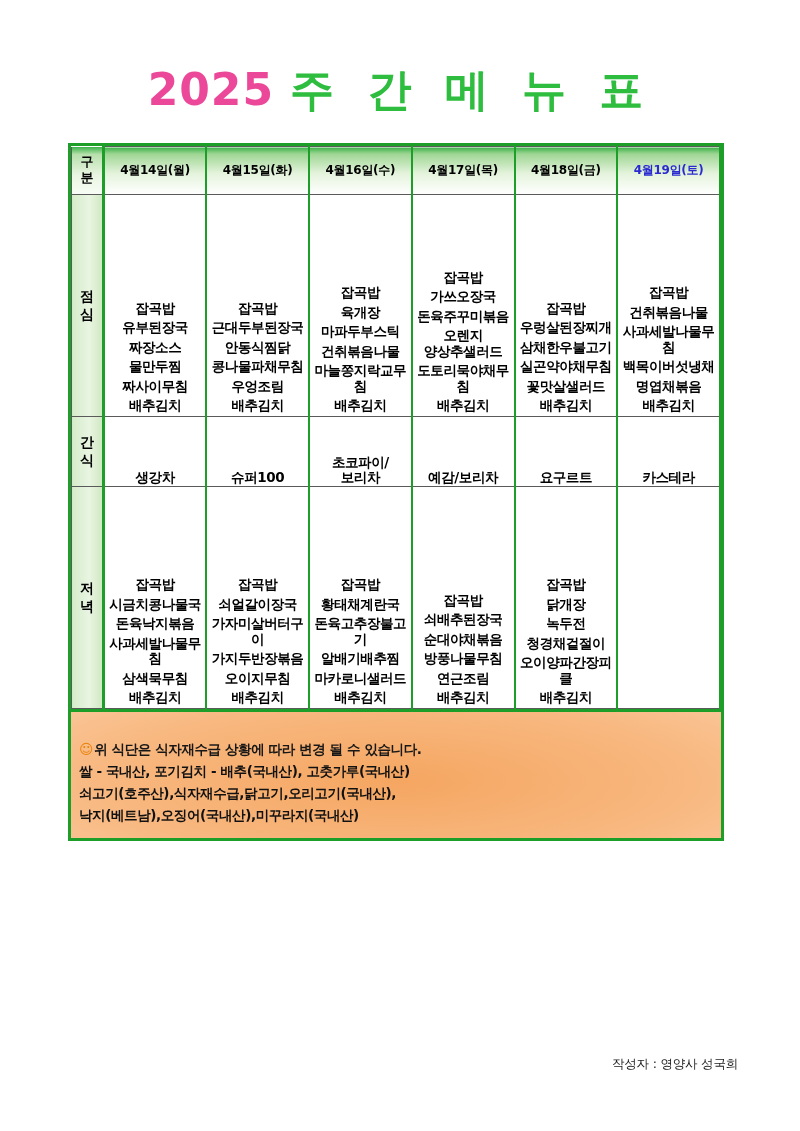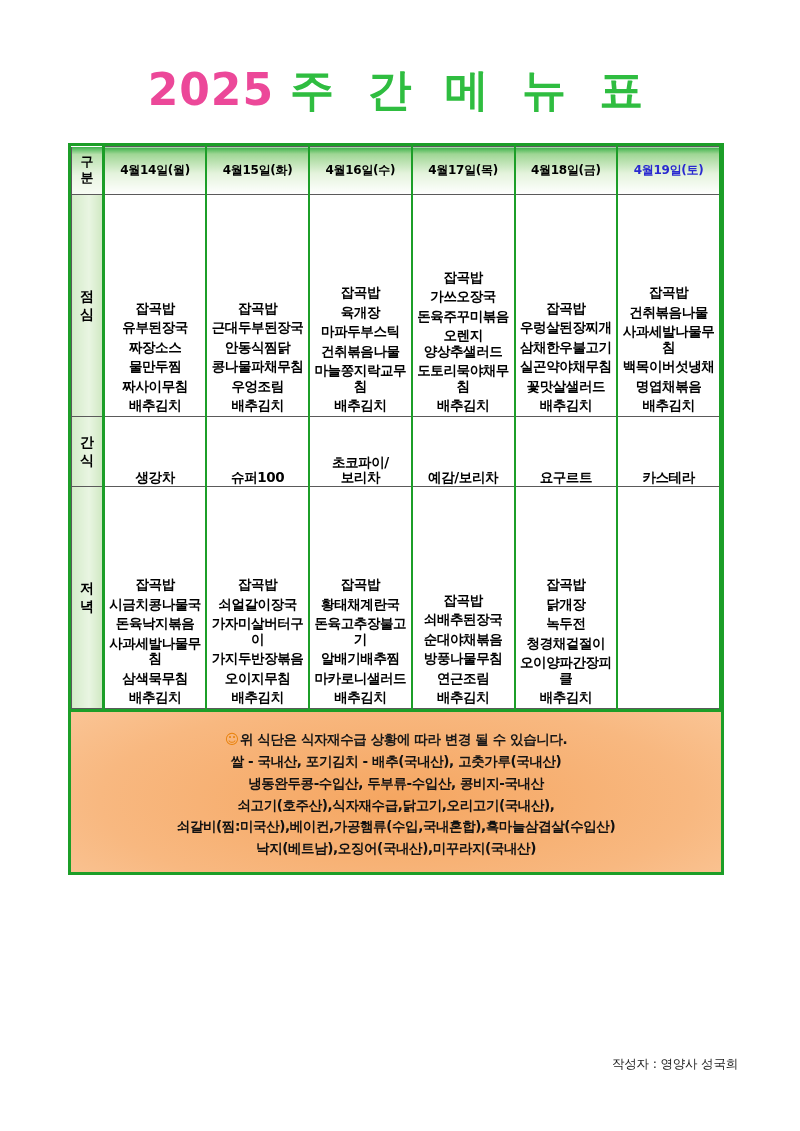--- a/index.html
+++ b/index.html
@@ -122,22 +122,21 @@
   }
   tr.lunch td.meal, tr.dinner td.meal { height: 222px; }
   tr.snack td.meal { height: 70px; }
   tr.snack td.meal .item { padding: 0; }
 
   
   .notes {
     border-top: 3px solid #1c9e28;
     background:
       radial-gradient(120% 160% at 50% 55%, #f5a661 0%, #f8b880 38%, #fcd2ac 72%, #fde0c4 100%);
-    padding: 16px 8px 12px 8px;
-    text-align: center;
+    padding: 26px 8px 12px 8px;
   }
   .notes .line {
     font-size: 13.5px;
     font-weight: bold;
     color: #111111;
     letter-spacing: -0.4px;
     line-height: 1.62;
     white-space: nowrap;
   }
   .notes .line.first { color: #171717; }
@@ -355,22 +354,20 @@
           <td class="meal daycol">
               <div class="items"></div>
             </td>
         </tr>
       </tbody>
     </table>
 
     <div class="notes">
         <div class="line first"><span class="smiley">☺</span>위 식단은 식자재수급 상황에 따라 변경 될 수 있습니다.</div>
         <div class="line">쌀 - 국내산, 포기김치 - 배추(국내산), 고춧가루(국내산)</div>
-        <div class="line">냉동완두콩-수입산, 두부류-수입산, 콩비지-국내산</div>
         <div class="line">쇠고기(호주산),식자재수급,닭고기,오리고기(국내산),</div>
-        <div class="line">쇠갈비(찜:미국산),베이컨,가공햄류(수입,국내혼합),흑마늘삼겹살(수입산)</div>
         <div class="line">낙지(베트남),오징어(국내산),미꾸라지(국내산)</div>
       </div>
   </div>
 
   <div class="author">작성자 : 영양사 성국희</div>
 
 </div>
 
 </body></html>

